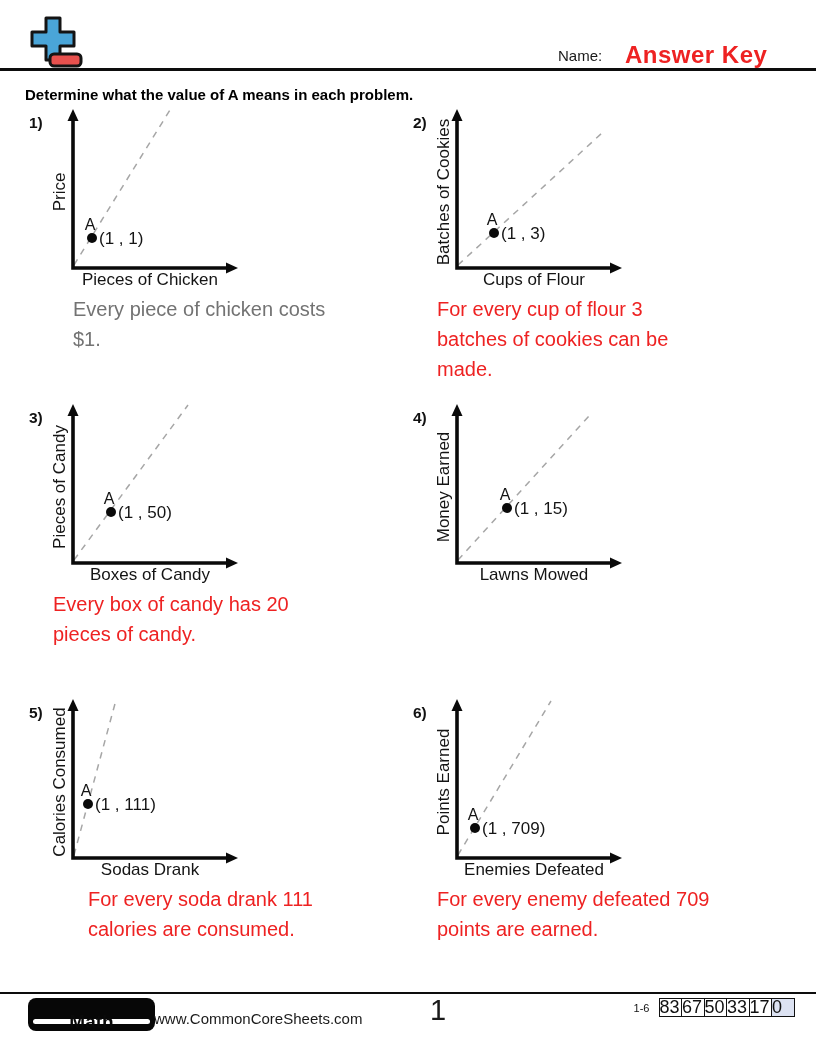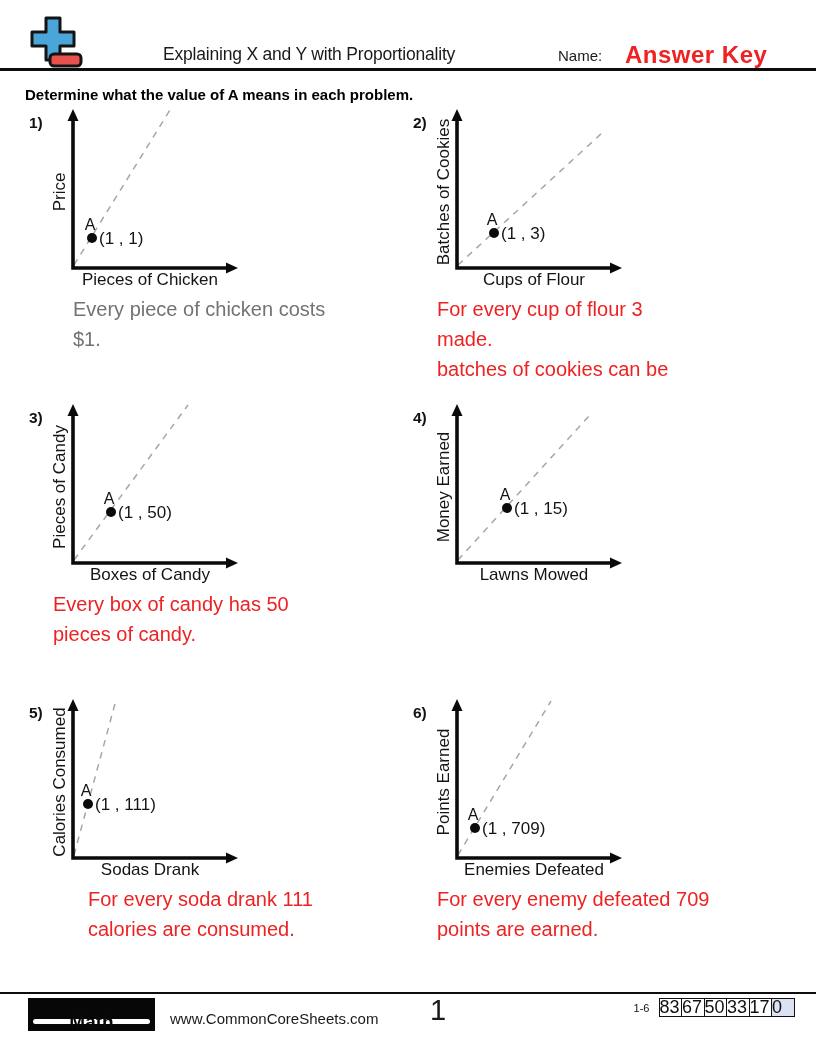--- a/index.html
+++ b/index.html
@@ -25,41 +25,40 @@
   .graph .axis{stroke:#0a0a0a;stroke-width:3.6;fill:none;}
   .graph .arrow{fill:#0a0a0a;stroke:none;}
   .graph .dash{stroke:#a6a6a6;stroke-width:1.5;stroke-dasharray:6.5 6;fill:none;}
   .graph .dot{fill:#0a0a0a;}
   .graph text{font-family:"Liberation Sans", sans-serif;font-size:17px;fill:#141414;}
   .graph text.amid{font-size:16px;}
   .graph .mid{text-anchor:middle;}
   .answer{position:absolute;left:25px;top:186px;font-size:20px;line-height:30px;}
   
   .footer{position:absolute;left:0;right:0;top:992px;height:64px;border-top:2.5px solid #0d0d0d;}
-  .badge{position:absolute;left:28px;top:4px;width:127px;height:33px;background:#070707;border-radius:0;
+  .badge{position:absolute;left:28px;top:4px;width:127px;height:33px;background:#070707;border-radius:8px;
          padding:21px 5px 7px 5px;box-sizing:border-box;}
   .badge-inner{background:#fff;height:100%;border-radius:12px;display:flex;align-items:center;
          justify-content:center;font-size:19px;font-weight:bold;color:#0a0a0a;}
-  .site-url{position:absolute;left:170px;top:16px;font-size:15px;color:#1a1a1a;}
+  .site-url{position:absolute;left:154px;top:16px;font-size:15px;color:#1a1a1a;}
   .page-num{position:absolute;left:430px;top:0px;font-size:29px;color:#1a1a1a;}
   .score{position:absolute;right:21px;top:4px;display:flex;align-items:center;}
   .score-label{font-size:11px;margin-right:9px;}
   .score-cell{width:22px;height:17px;line-height:17px;text-align:left;font-size:18px;
         border:1.5px solid #111;margin-left:-1.5px;background:#fff;}
   .score-cell.first{margin-left:0;}
 </style>
 </head>
 <body>
 
 <div class="header">
   <svg class="logo" width="60" height="54" viewBox="0 0 60 54">
     <path d="M20,2 H34 V16 H48 V30 H34 V44 H20 V30 H6 V16 H20 Z" fill="#4aa5d8" stroke="#141414" stroke-width="3" stroke-linejoin="round"></path>
     <rect x="24" y="38" width="31" height="12" rx="4" fill="#e8514e" stroke="#141414" stroke-width="3"></rect>
   </svg>
-  <div class="title">Explaining X and Y with Proportionality</div>
   <div class="name-label">Name:</div>
   <div class="answer-key" style="color:#ee2222;">Answer Key</div>
 </div>
 <div class="instruction">Determine what the value of A means in each problem.</div>
 
 <div class="grid">
 
   <div class="cell">
     <div class="pnum">1)</div>
     <svg class="graph" width="250" height="182" viewBox="0 0 250 182">
@@ -87,40 +86,40 @@
       <path class="arrow" d="M45,1 L39.5,13 H50.5 Z"></path>
       <path class="arrow" d="M210,160 L198,154.5 V165.5 Z"></path>
       <text class="mid" transform="translate(37 84) rotate(-90)">Batches of Cookies</text>
       <text class="mid" x="122" y="177">Cups of Flour</text>
       <circle class="dot" r="5" cx="82" cy="125"></circle>
       <text class="mid amid" x="80" y="117">A</text>
       <text x="89" y="131">(1 , 3)</text>
     </svg>
     <div class="answer" style="color:#ee2222;">
       <div>For every cup of flour 3</div>
+      <div>batches of cookies can be</div>
       <div>made.</div>
-      <div>batches of cookies can be</div>
     </div>
   </div>
 
   <div class="cell">
     <div class="pnum">3)</div>
     <svg class="graph" width="250" height="182" viewBox="0 0 250 182">
       <line class="dash" x1="46" y1="157" x2="160" y2="2"></line>
       <path class="axis" d="M45,11 V160 H200"></path>
       <path class="arrow" d="M45,1 L39.5,13 H50.5 Z"></path>
       <path class="arrow" d="M210,160 L198,154.5 V165.5 Z"></path>
       <text class="mid" transform="translate(37 84) rotate(-90)">Pieces of Candy</text>
       <text class="mid" x="122" y="177">Boxes of Candy</text>
       <circle class="dot" r="5" cx="83" cy="109"></circle>
       <text class="mid amid" x="81" y="101">A</text>
       <text x="90" y="115">(1 , 50)</text>
     </svg>
     <div class="answer" style="color:#ee2222;">
-      <div>Every box of candy has 50</div>
+      <div>Every box of candy has 20</div>
       <div>pieces of candy.</div>
     </div>
   </div>
 
   <div class="cell">
     <div class="pnum">4)</div>
     <svg class="graph" width="250" height="182" viewBox="0 0 250 182">
       <line class="dash" x1="46" y1="157" x2="177" y2="13"></line>
       <path class="axis" d="M45,11 V160 H200"></path>
       <path class="arrow" d="M45,1 L39.5,13 H50.5 Z"></path>

